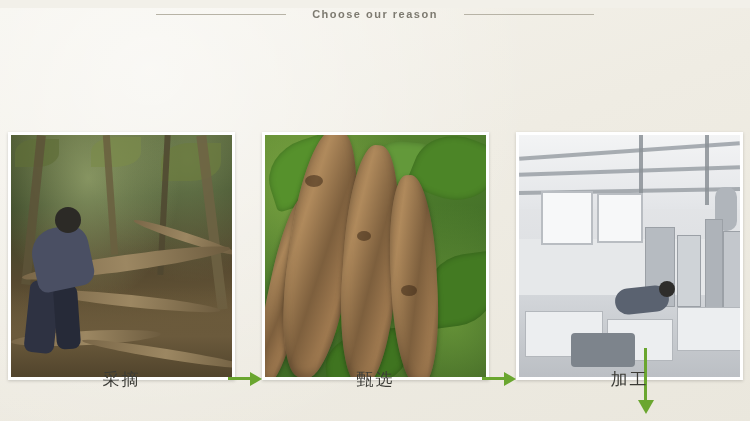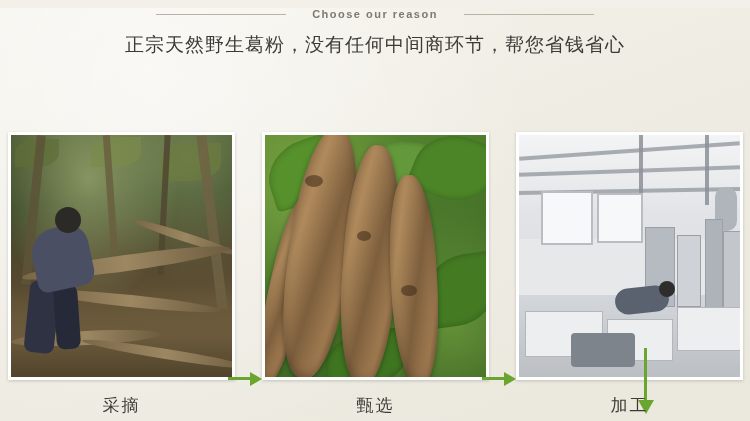--- a/index.html
+++ b/index.html
@@ -226,41 +226,40 @@
     position:absolute;left:6px;top:0;width:3px;height:56px;background:#6aa62f;
   }
   .arrow-v .head{
     position:absolute;left:0px;top:52px;width:0;height:0;
     border-left:8px solid transparent;border-right:8px solid transparent;
     border-top:14px solid #6aa62f;
   }
 
   
   .caption{
-    position:absolute;top:386px;
+    position:absolute;top:360px;
     width:227px;text-align:center;
     font-size:17px;color:#3b3b36;letter-spacing:2px;
   }
   .cap1{left:8px;}
   .cap2{left:262px;}
   .cap3{left:516px;}
 </style>
 </head>
 <body>
 
 <div class="page">
 
 
   <div class="subrow">
     <span class="line"></span>
     <span class="subtitle">Choose our reason</span>
     <span class="line"></span>
   </div>
 
-  <div class="lead">正宗天然野生葛粉，没有任何中间商环节，帮您省钱省心</div>
 
   <div class="strip">
 
     <div class="card c1">
       <div class="photo p1">
         <div class="leafy l3"></div>
         <div class="leafy l2"></div>
         <div class="leafy l1"></div>
         <div class="trunk t1"></div>
         <div class="trunk t2"></div>

